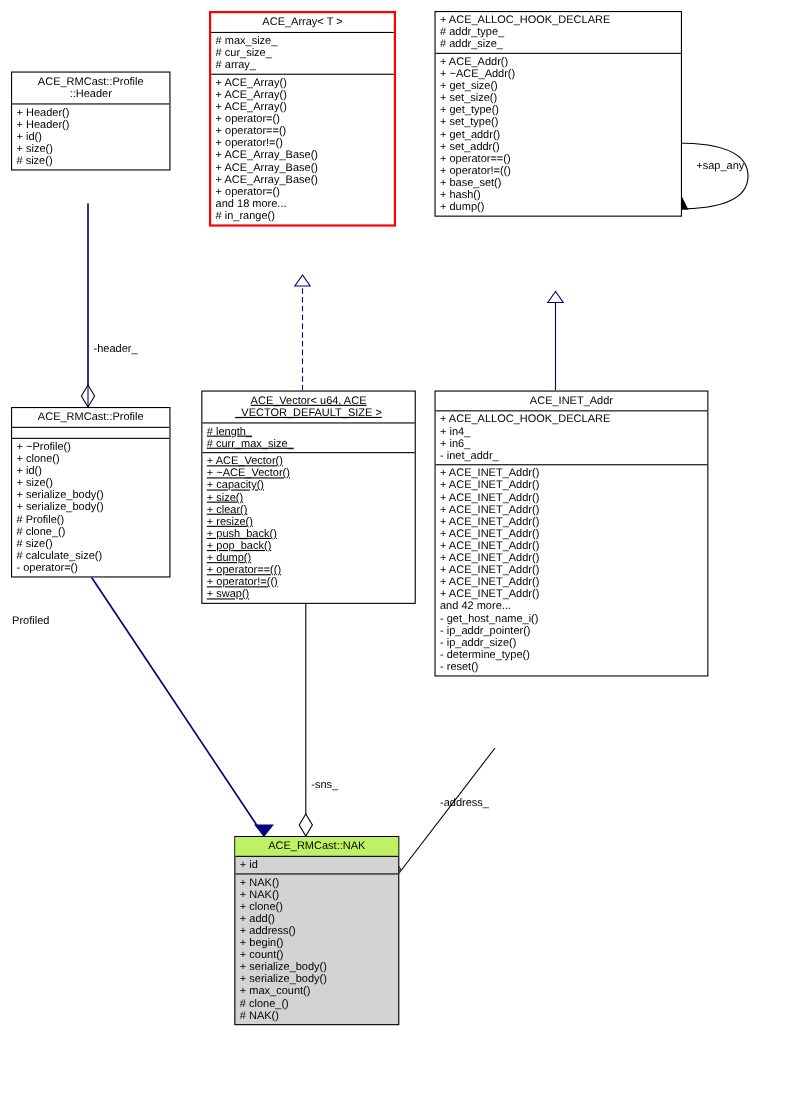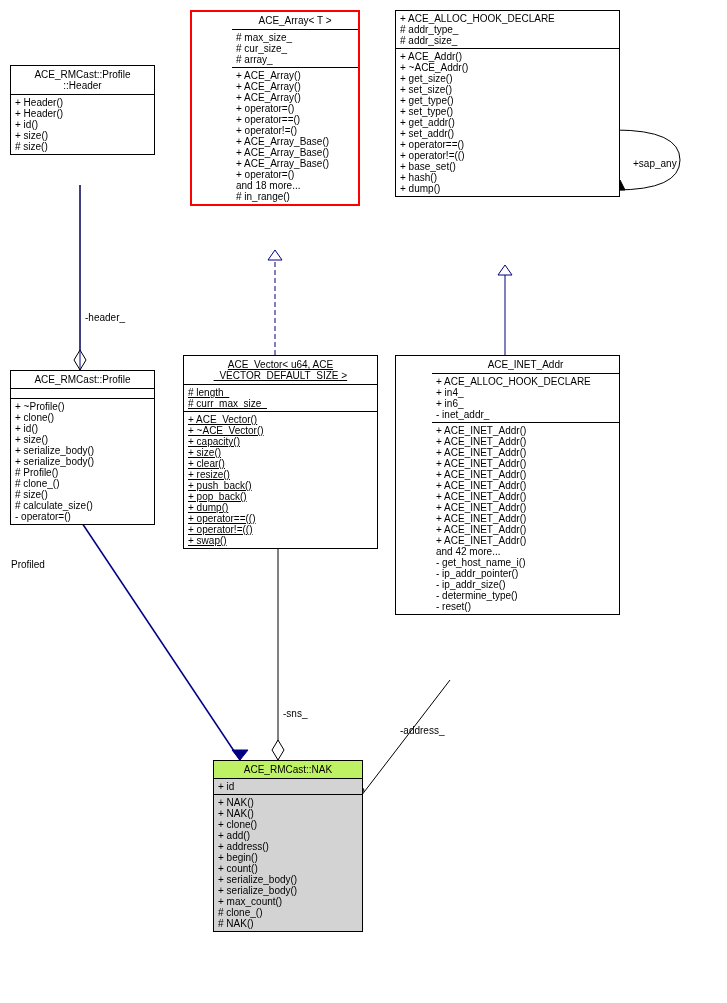--- a/index.html
+++ b/index.html
@@ -15,21 +15,20 @@
 
     .uml-box {
       position: absolute;
       border: 1px solid #000;
       background: #fff;
       font-size: 10px;
     }
 
     .uml-box.highlighted {
       border: 2px solid #ff0000;
-      padding-left: 40px;
     }
 
     .uml-box.shaded {
       background: #d3d3d3;
     }
 
     .uml-section {
       border-bottom: 1px solid #000;
       padding: 2px 4px;
       white-space: pre-line;
@@ -90,40 +89,40 @@
   <line x1="450" y1="680" x2="358" y2="800" stroke="#000" stroke-width="1"></line>
   <polygon points="358,800 352,790 358,780 364,790" fill="white" stroke="#000" stroke-width="1"></polygon>
 
   <path d="M 615 130 Q 680 130 680 160 Q 680 190 615 190" fill="none" stroke="#000" stroke-width="1"></path>
   <polygon points="615,190 620,180 625,190" fill="#000" stroke="#000" stroke-width="1"></polygon>
 </svg>
 
 <div class="line-label" style="left: 85px; top: 312px;">-header_</div>
 <div class="line-label" style="left: 283px; top: 708px; text-align: right;">-sns_</div>
 <div class="line-label" style="left: 400px; top: 725px;">-address_</div>
-<div class="line-label" style="left: 633px; top: 158px;">+sap_any</div>
+<div class="line-label" style="left: 633px; top: 146px;">+sap_any</div>
 <div class="line-label" style="left: 11px; top: 559px;">Profiled</div>
 
 <div class="uml-box highlighted" style="left: 190px; top: 10px; width: 170px;">
   <div class="uml-title">ACE_Array&lt; T &gt;</div>
   <div class="uml-section"># max_size_<br># cur_size_<br># array_</div>
   <div class="uml-section">+ ACE_Array()<br>+ ACE_Array()<br>+ ACE_Array()<br>+ operator=()<br>+ operator==()<br>+ operator!=()<br>+ ACE_Array_Base()<br>+ ACE_Array_Base()<br>+ ACE_Array_Base()<br>+ operator=()<br>and 18 more...<br># in_range()</div>
 </div>
 
 <div class="uml-box" style="left: 395px; top: 10px; width: 225px;">
   <div class="uml-section">+ ACE_ALLOC_HOOK_DECLARE<br># addr_type_<br># addr_size_</div>
   <div class="uml-section">+ ACE_Addr()<br>+ ~ACE_Addr()<br>+ get_size()<br>+ set_size()<br>+ get_type()<br>+ set_type()<br>+ get_addr()<br>+ set_addr()<br>+ operator==()<br>+ operator!=(()<br>+ base_set()<br>+ hash()<br>+ dump()</div>
 </div>
 
 <div class="uml-box" style="left: 10px; top: 65px; width: 145px;">
   <div class="uml-title">ACE_RMCast::Profile<br>::Header</div>
   <div class="uml-section">+ Header()<br>+ Header()<br>+ id()<br>+ size()<br># size()</div>
 </div>
 
-<div class="uml-box" style="left: 395px; top: 355px; width: 225px; padding-left: 36px;">
+<div class="uml-box" style="left: 395px; top: 355px; width: 249px;">
   <div class="uml-title">ACE_INET_Addr</div>
   <div class="uml-section">+ ACE_ALLOC_HOOK_DECLARE<br>+ in4_<br>+ in6_<br>- inet_addr_</div>
   <div class="uml-section">+ ACE_INET_Addr()<br>+ ACE_INET_Addr()<br>+ ACE_INET_Addr()<br>+ ACE_INET_Addr()<br>+ ACE_INET_Addr()<br>+ ACE_INET_Addr()<br>+ ACE_INET_Addr()<br>+ ACE_INET_Addr()<br>+ ACE_INET_Addr()<br>+ ACE_INET_Addr()<br>+ ACE_INET_Addr()<br>and 42 more...<br>- get_host_name_i()<br>- ip_addr_pointer()<br>- ip_addr_size()<br>- determine_type()<br>- reset()</div>
 </div>
 
 <div class="uml-box" style="left: 183px; top: 355px; width: 195px; text-decoration: underline;">
   <div class="uml-title">ACE_Vector&lt; u64, ACE<br>_VECTOR_DEFAULT_SIZE &gt;</div>
   <div class="uml-section"># length_<br># curr_max_size_</div>
   <div class="uml-section">+ ACE_Vector()<br>+ ~ACE_Vector()<br>+ capacity()<br>+ size()<br>+ clear()<br>+ resize()<br>+ push_back()<br>+ pop_back()<br>+ dump()<br>+ operator==(()<br>+ operator!=(()<br>+ swap()</div>
 </div>

